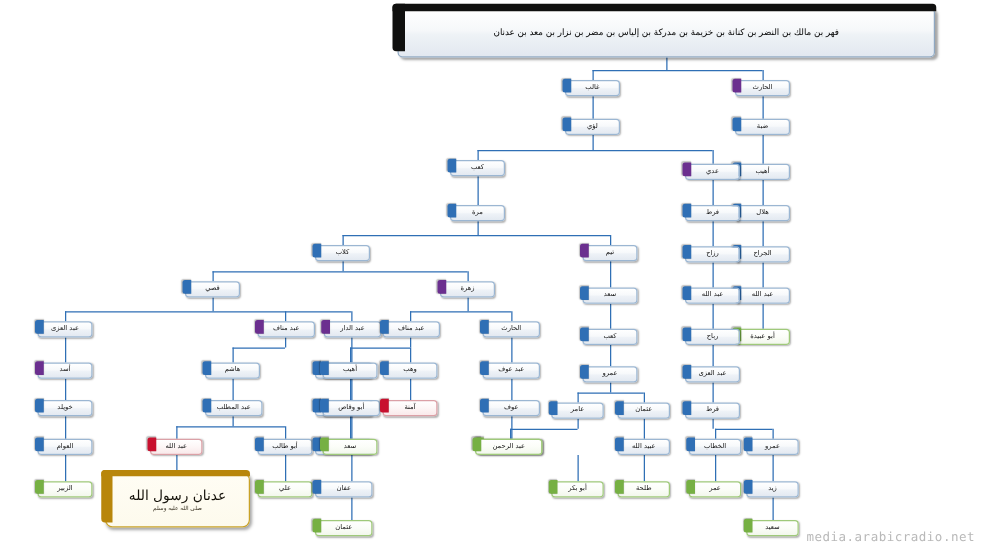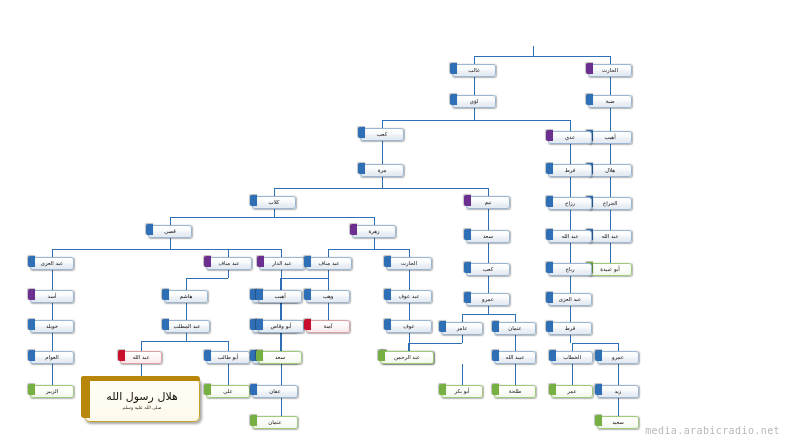--- a/index.html
+++ b/index.html
@@ -145,20 +145,21 @@
     color:#b9b9b9;
     letter-spacing:.4px;
     z-index:20;
   }
 </style>
 </head>
 <body>
 
 <div id="canvas">
 
+  <div id="title-box">فهر بن مالك بن النضر بن كنانة بن خزيمة بن مدركة بن إلياس بن مضر بن نزار بن معد بن عدنان</div>
 
   <div id="connector-layer">
       <div class="ln lnv" style="left: 533px; top: 46px; height: 10px; background: rgb(47, 111, 181);"></div>
       <div class="ln lnh" style="left: 474px; top: 56px; width: 136px; background: rgb(47, 111, 181);"></div>
       <div class="ln lnv" style="left: 474px; top: 56px; height: 8px; background: rgb(47, 111, 181);"></div>
       <div class="ln lnv" style="left: 610px; top: 56px; height: 8px; background: rgb(47, 111, 181);"></div>
       <div class="ln lnv" style="left: 474px; top: 77px; height: 18px; background: rgb(47, 111, 181);"></div>
       <div class="ln lnv" style="left: 610px; top: 77px; height: 18px; background: rgb(47, 111, 181);"></div>
       <div class="ln lnv" style="left: 610px; top: 108px; height: 23px; background: rgb(47, 111, 181);"></div>
       <div class="ln lnv" style="left: 610px; top: 144px; height: 20px; background: rgb(47, 111, 181);"></div>
@@ -304,18 +305,18 @@
       <div class="node tab-green green" style="left: 258px; top: 351px; width: 44px; height: 13px;">سعد</div>
       <div class="node tab-blue" style="left: 306px; top: 290px; width: 44px; height: 13px;">وهب</div>
       <div class="node tab-red red" style="left: 306px; top: 320px; width: 44px; height: 13px;">آمنة</div>
       <div class="node tab-blue" style="left: 386px; top: 257px; width: 46px; height: 13px;">الحارث</div>
       <div class="node tab-blue" style="left: 386px; top: 290px; width: 46px; height: 13px;">عبد عوف</div>
       <div class="node tab-blue" style="left: 386px; top: 320px; width: 46px; height: 13px;">عوف</div>
       <div class="node tab-green green" style="left: 380px; top: 351px; width: 54px; height: 13px;">عبد الرحمن</div>
     </div>
 
   <div id="prophet-box">
-    <div id="prophet-name">هلال رسول الله</div>
+    <div id="prophet-name">عدنان رسول الله</div>
     <div id="prophet-sub">صلى الله عليه وسلم</div>
   </div>
 
   <div id="watermark">media.arabicradio.net</div>
 </div>
 
 </body></html>

